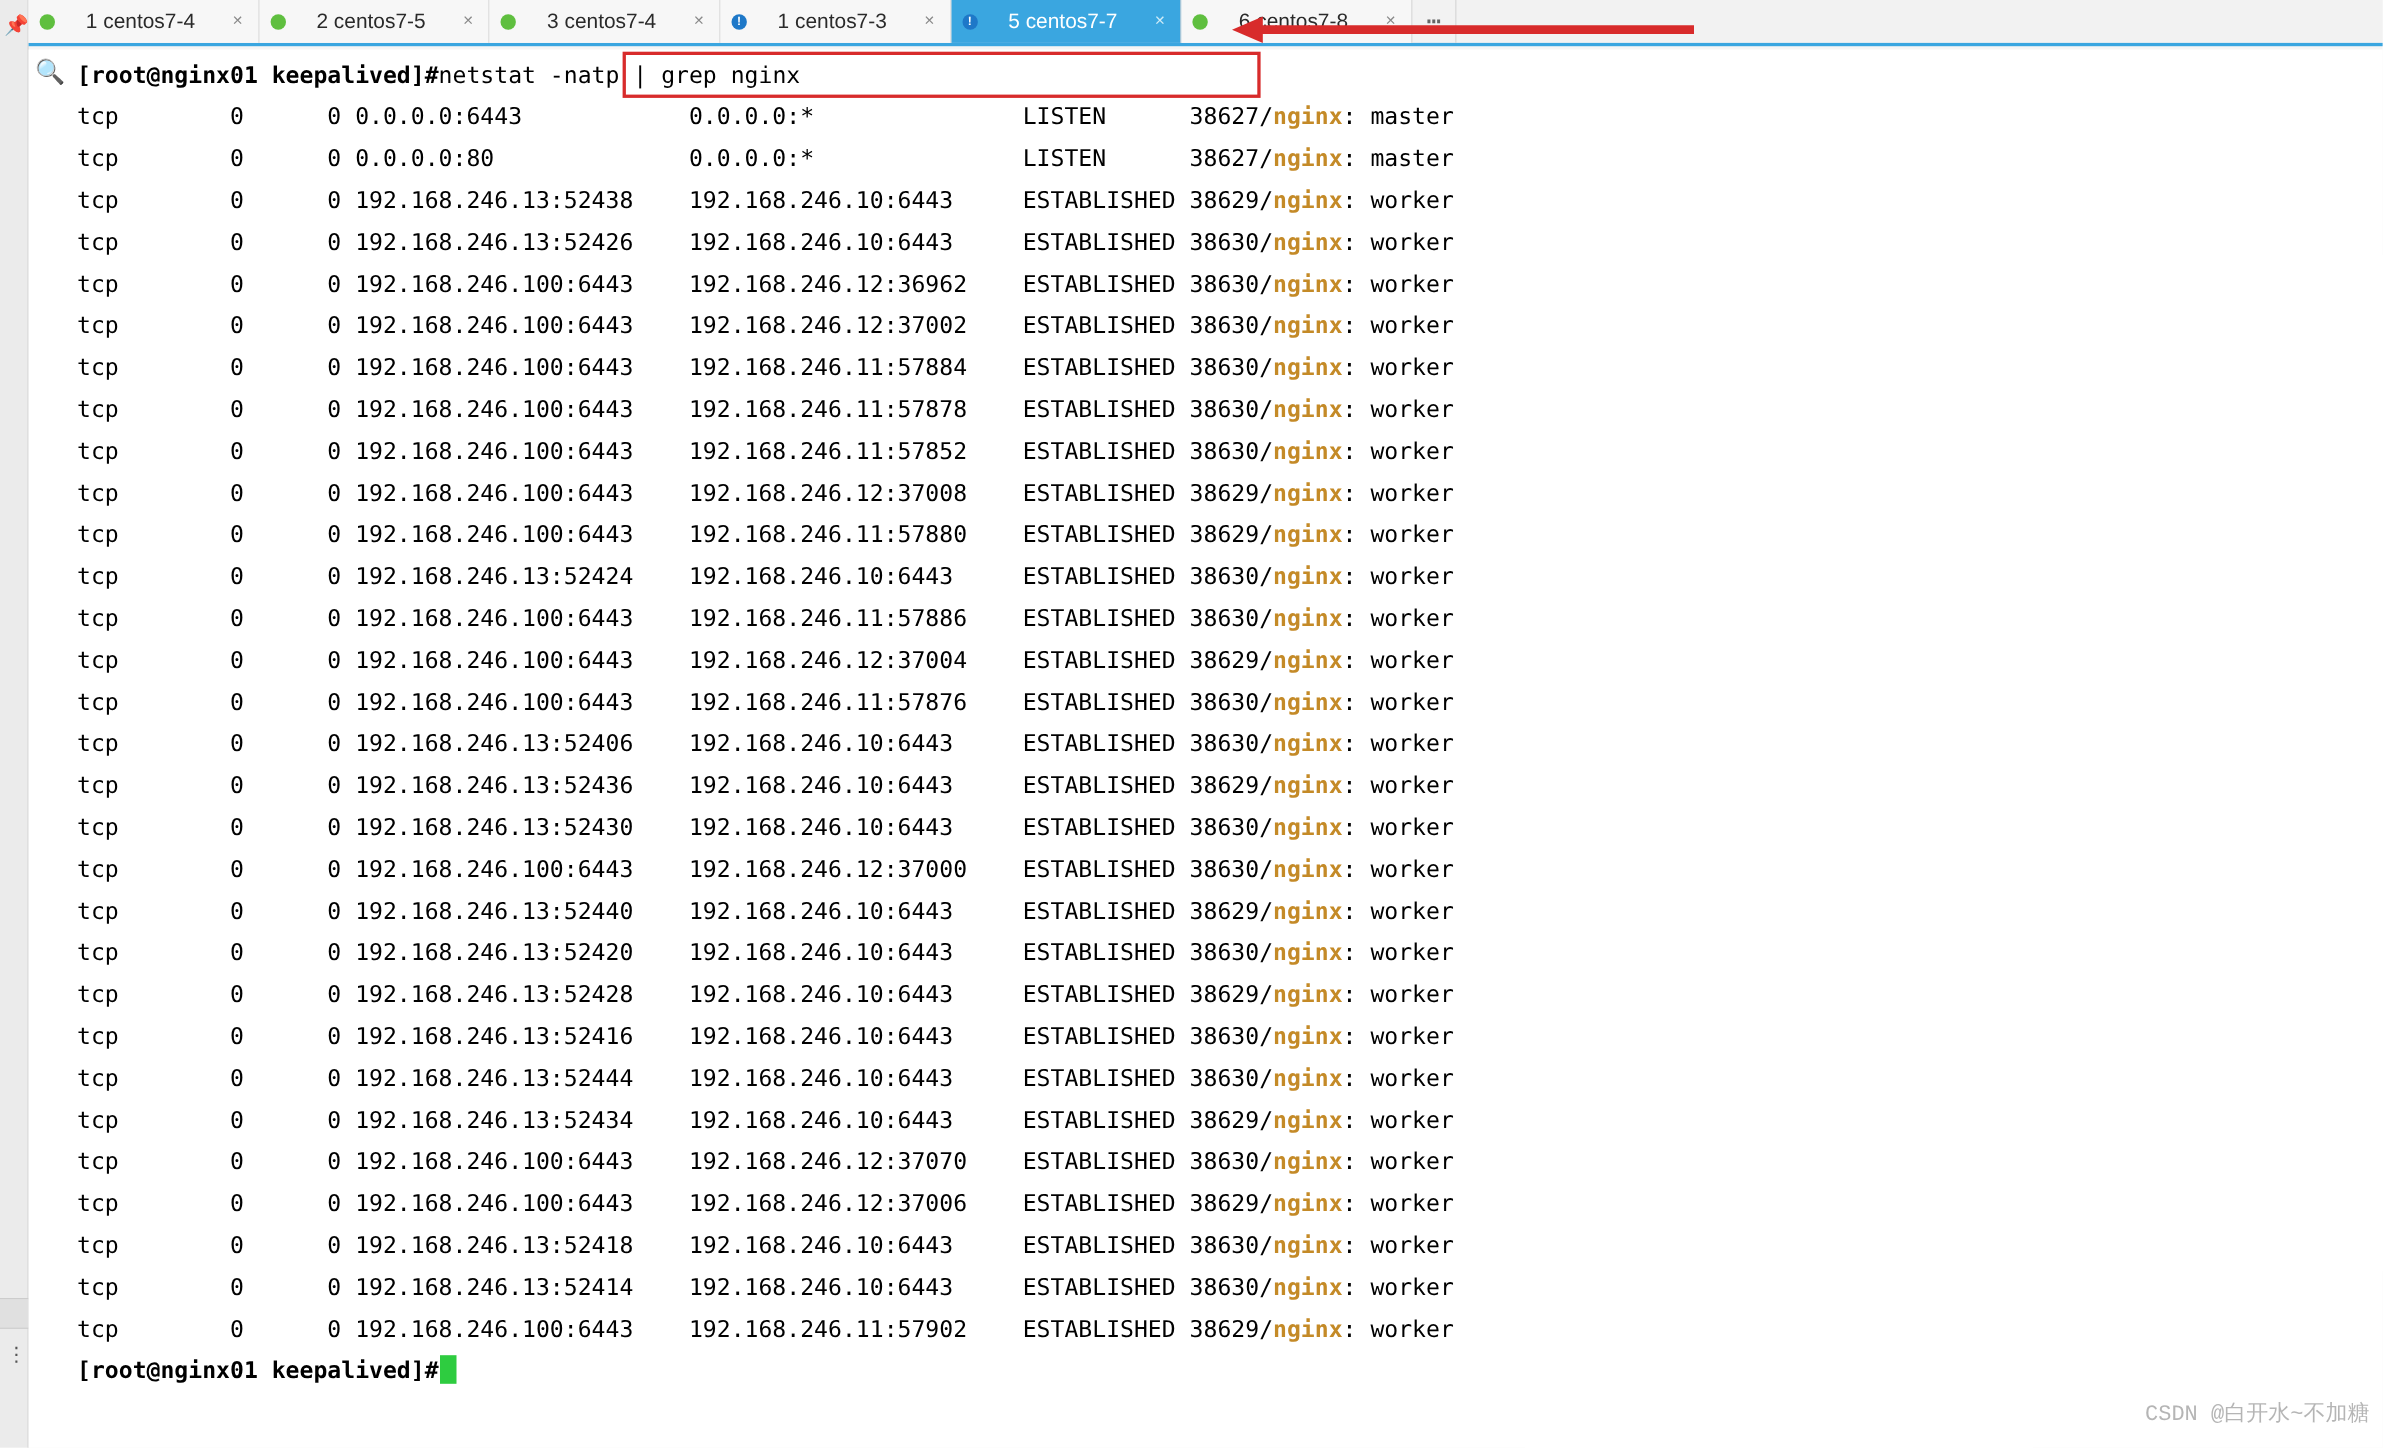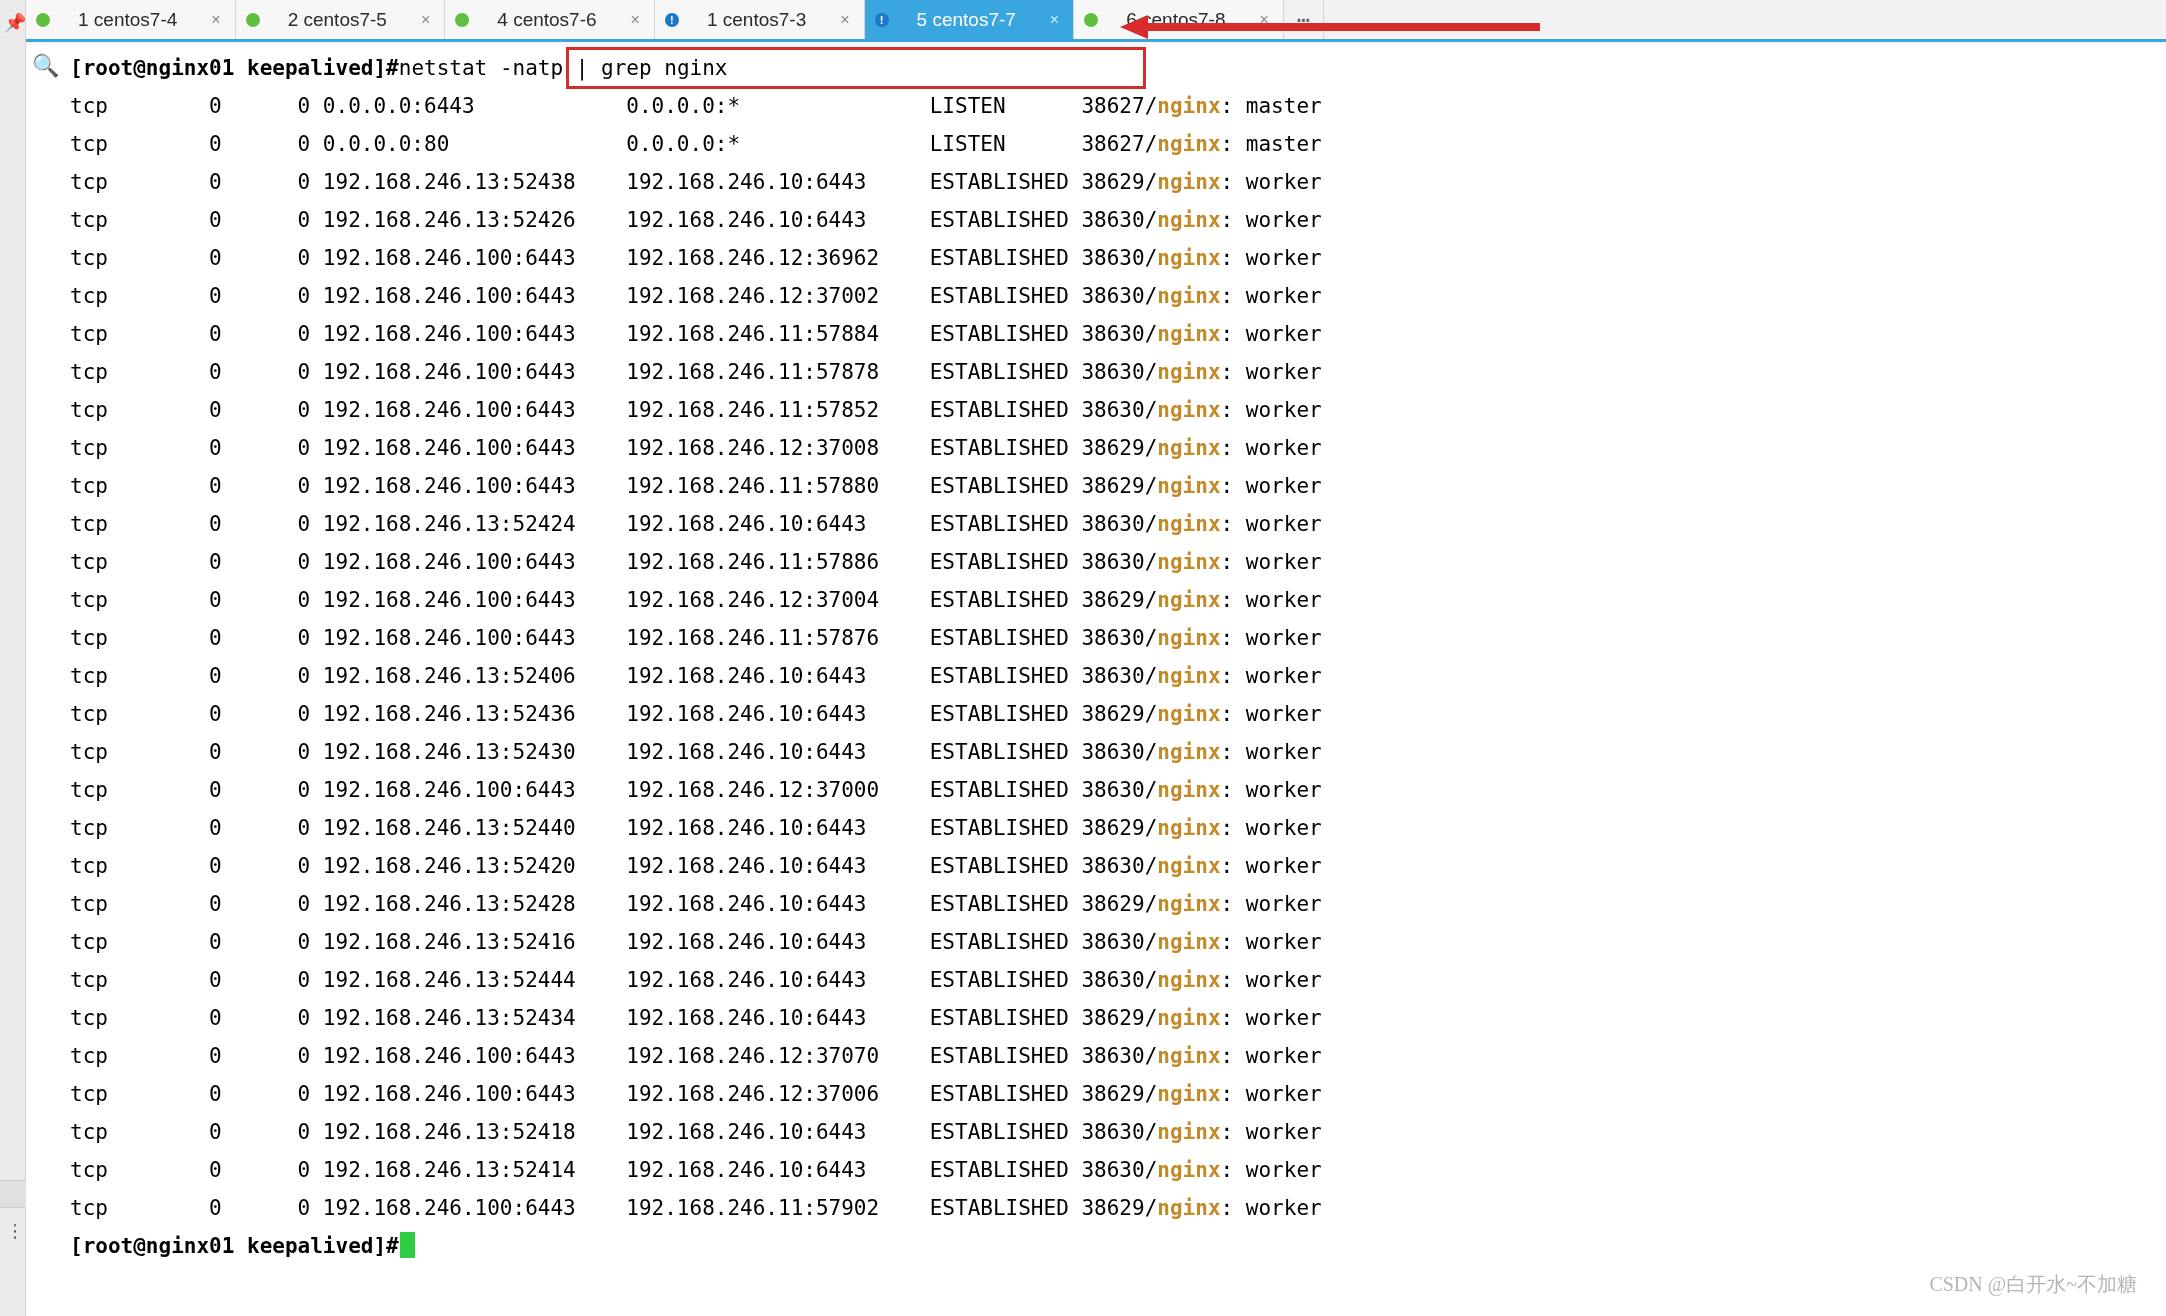--- a/index.html
+++ b/index.html
@@ -127,22 +127,22 @@
 
   
   .cmd-highlight {
     position: absolute;
     border: 3px solid #d82b2b;
     pointer-events: none;
   }
 
   .watermark {
     position: absolute;
-    right: 29px; bottom: 18px;
-    font-family: Liberation Serif, serif;
+    right: 12px; bottom: 18px;
+    font-family: Liberation Mono, monospace;
     font-size: 20px;
     color: rgba(120,120,120,0.55);
   }
 </style>
 </head>
 <body>
 
 <div class="left-gutter">
   <span class="pin-icon">📌</span>
   <div class="grip"></div>
@@ -155,21 +155,21 @@
       <span>1 centos7-4</span>
       <span class="close">×</span>
     </div>
     <div class="tab">
       <span class="dot dot-green"></span>
       <span>2 centos7-5</span>
       <span class="close">×</span>
     </div>
     <div class="tab">
       <span class="dot dot-green"></span>
-      <span>4 centos7-6</span>
+      <span>3 centos7-4</span>
       <span class="close">×</span>
     </div>
     <div class="tab">
       <span class="dot dot-blue" style="display: flex; align-items: center; justify-content: center; color: rgb(255, 255, 255); font-size: 11px; font-weight: 700;">!</span>
       <span>1 centos7-3</span>
       <span class="close">×</span>
     </div>
     <div class="tab active">
       <span class="dot dot-blue" style="display: flex; align-items: center; justify-content: center; color: rgb(255, 255, 255); font-size: 11px; font-weight: 700;">!</span>
       <span>5 centos7-7</span>

